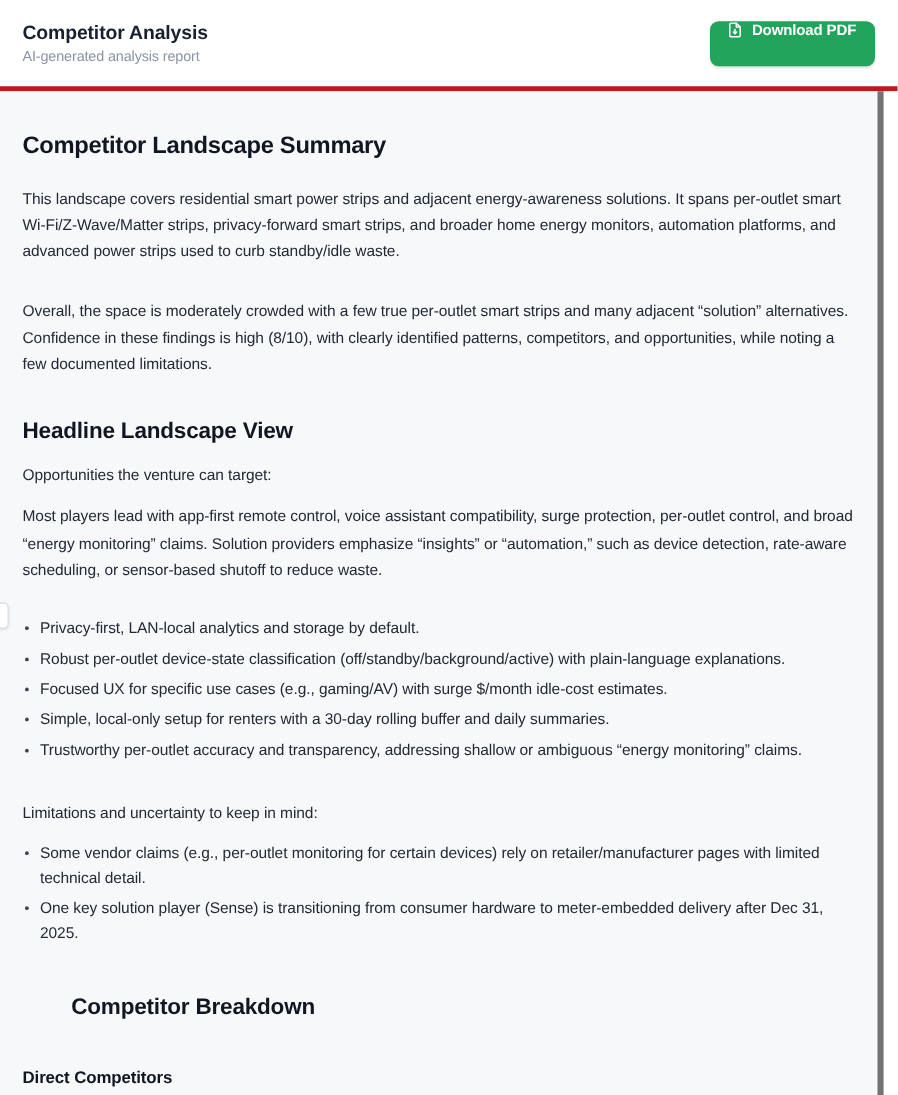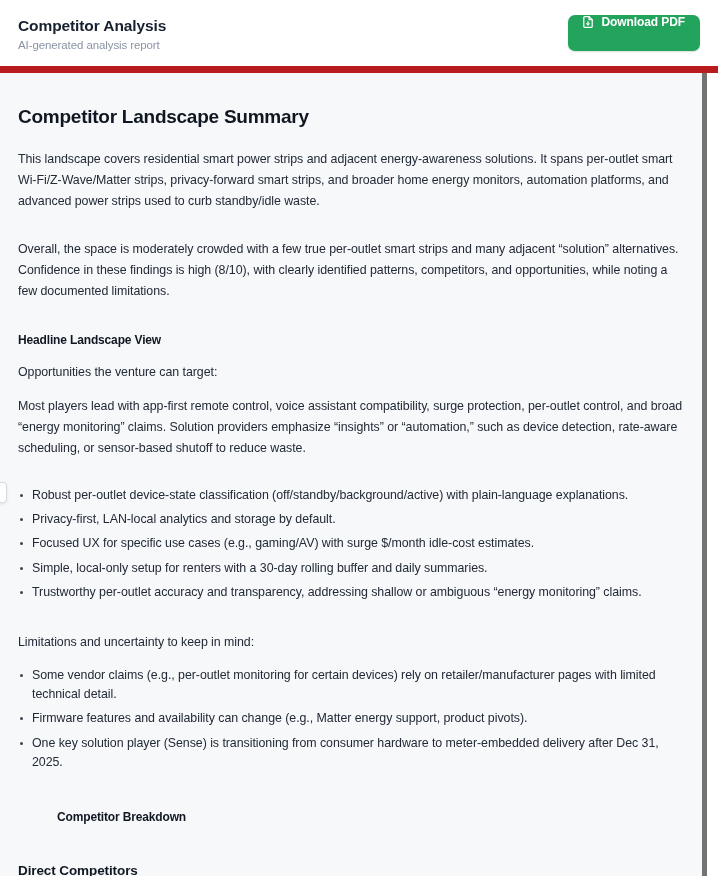--- a/index.html
+++ b/index.html
@@ -15,21 +15,21 @@
     color: #1f2430;
     overflow: hidden;
     position: relative;
   }
 
   
   .app-header {
     position: relative;
     height: 73px;
     background: #ffffff;
-    border-bottom: 7px solid #b91c1c;
+    border-bottom: 4px solid #b91c1c;
     display: flex;
     align-items: center;
     justify-content: space-between;
     padding: 0 18px 0 18px;
   }
 
   .header-titles {
     display: flex;
     flex-direction: column;
     gap: 5px;
@@ -104,21 +104,21 @@
   h1.doc-h1 {
     font-size: 19px;
     font-weight: bold;
     color: #111722;
     letter-spacing: -0.25px;
     line-height: 1.25;
     margin-bottom: 20px;
   }
 
   h2.doc-h2 {
-    font-size: 12px;
+    font-size: 18px;
     font-weight: bold;
     color: #111722;
     letter-spacing: -0.15px;
     line-height: 1.3;
     margin-top: 30px;
     margin-bottom: 14px;
   }
 
   h2.doc-h2.tight-top { margin-top: 0; margin-left: 39px; }
 
@@ -224,34 +224,33 @@
 
     <p class="doc-p">Overall, the space is moderately crowded with a few true per-outlet smart strips and many adjacent “solution” alternatives. Confidence in these findings is high (8/10), with clearly identified patterns, competitors, and opportunities, while noting a few documented limitations.</p>
 
     <h2 class="doc-h2">Headline Landscape View</h2>
 
     <p class="doc-p lead-in">Opportunities the venture can target:</p>
 
     <p class="doc-p spaced-block">Most players lead with app-first remote control, voice assistant compatibility, surge protection, per-outlet control, and broad “energy monitoring” claims. Solution providers emphasize “insights” or “automation,” such as device detection, rate-aware scheduling, or sensor-based shutoff to reduce waste.</p>
 
     <ul class="doc-list">
+      <li>Privacy-first, LAN-local analytics and storage by default.</li>
       <li>Robust per-outlet device-state classification (off/standby/background/active) with plain-language explanations.</li>
-      <li>Privacy-first, LAN-local analytics and storage by default.</li>
       <li>Focused UX for specific use cases (e.g., gaming/AV) with surge $/month idle-cost estimates.</li>
       <li>Simple, local-only setup for renters with a 30-day rolling buffer and daily summaries.</li>
       <li>Trustworthy per-outlet accuracy and transparency, addressing shallow or ambiguous “energy monitoring” claims.</li>
     </ul>
 
     <div class="gap-md"></div>
 
     <p class="doc-p lead-in">Limitations and uncertainty to keep in mind:</p>
 
     <ul class="doc-list">
       <li>Some vendor claims (e.g., per-outlet monitoring for certain devices) rely on retailer/manufacturer pages with limited technical detail.</li>
-      <li>Firmware features and availability can change (e.g., Matter energy support, product pivots).</li>
       <li>One key solution player (Sense) is transitioning from consumer hardware to meter-embedded delivery after Dec 31, 2025.</li>
     </ul>
 
     <div class="gap-lg"></div>
 
     <h2 class="doc-h2 tight-top">Competitor Breakdown</h2>
 
     <div class="gap-lg"></div>
 
     <h3 class="doc-h3">Direct Competitors</h3>

